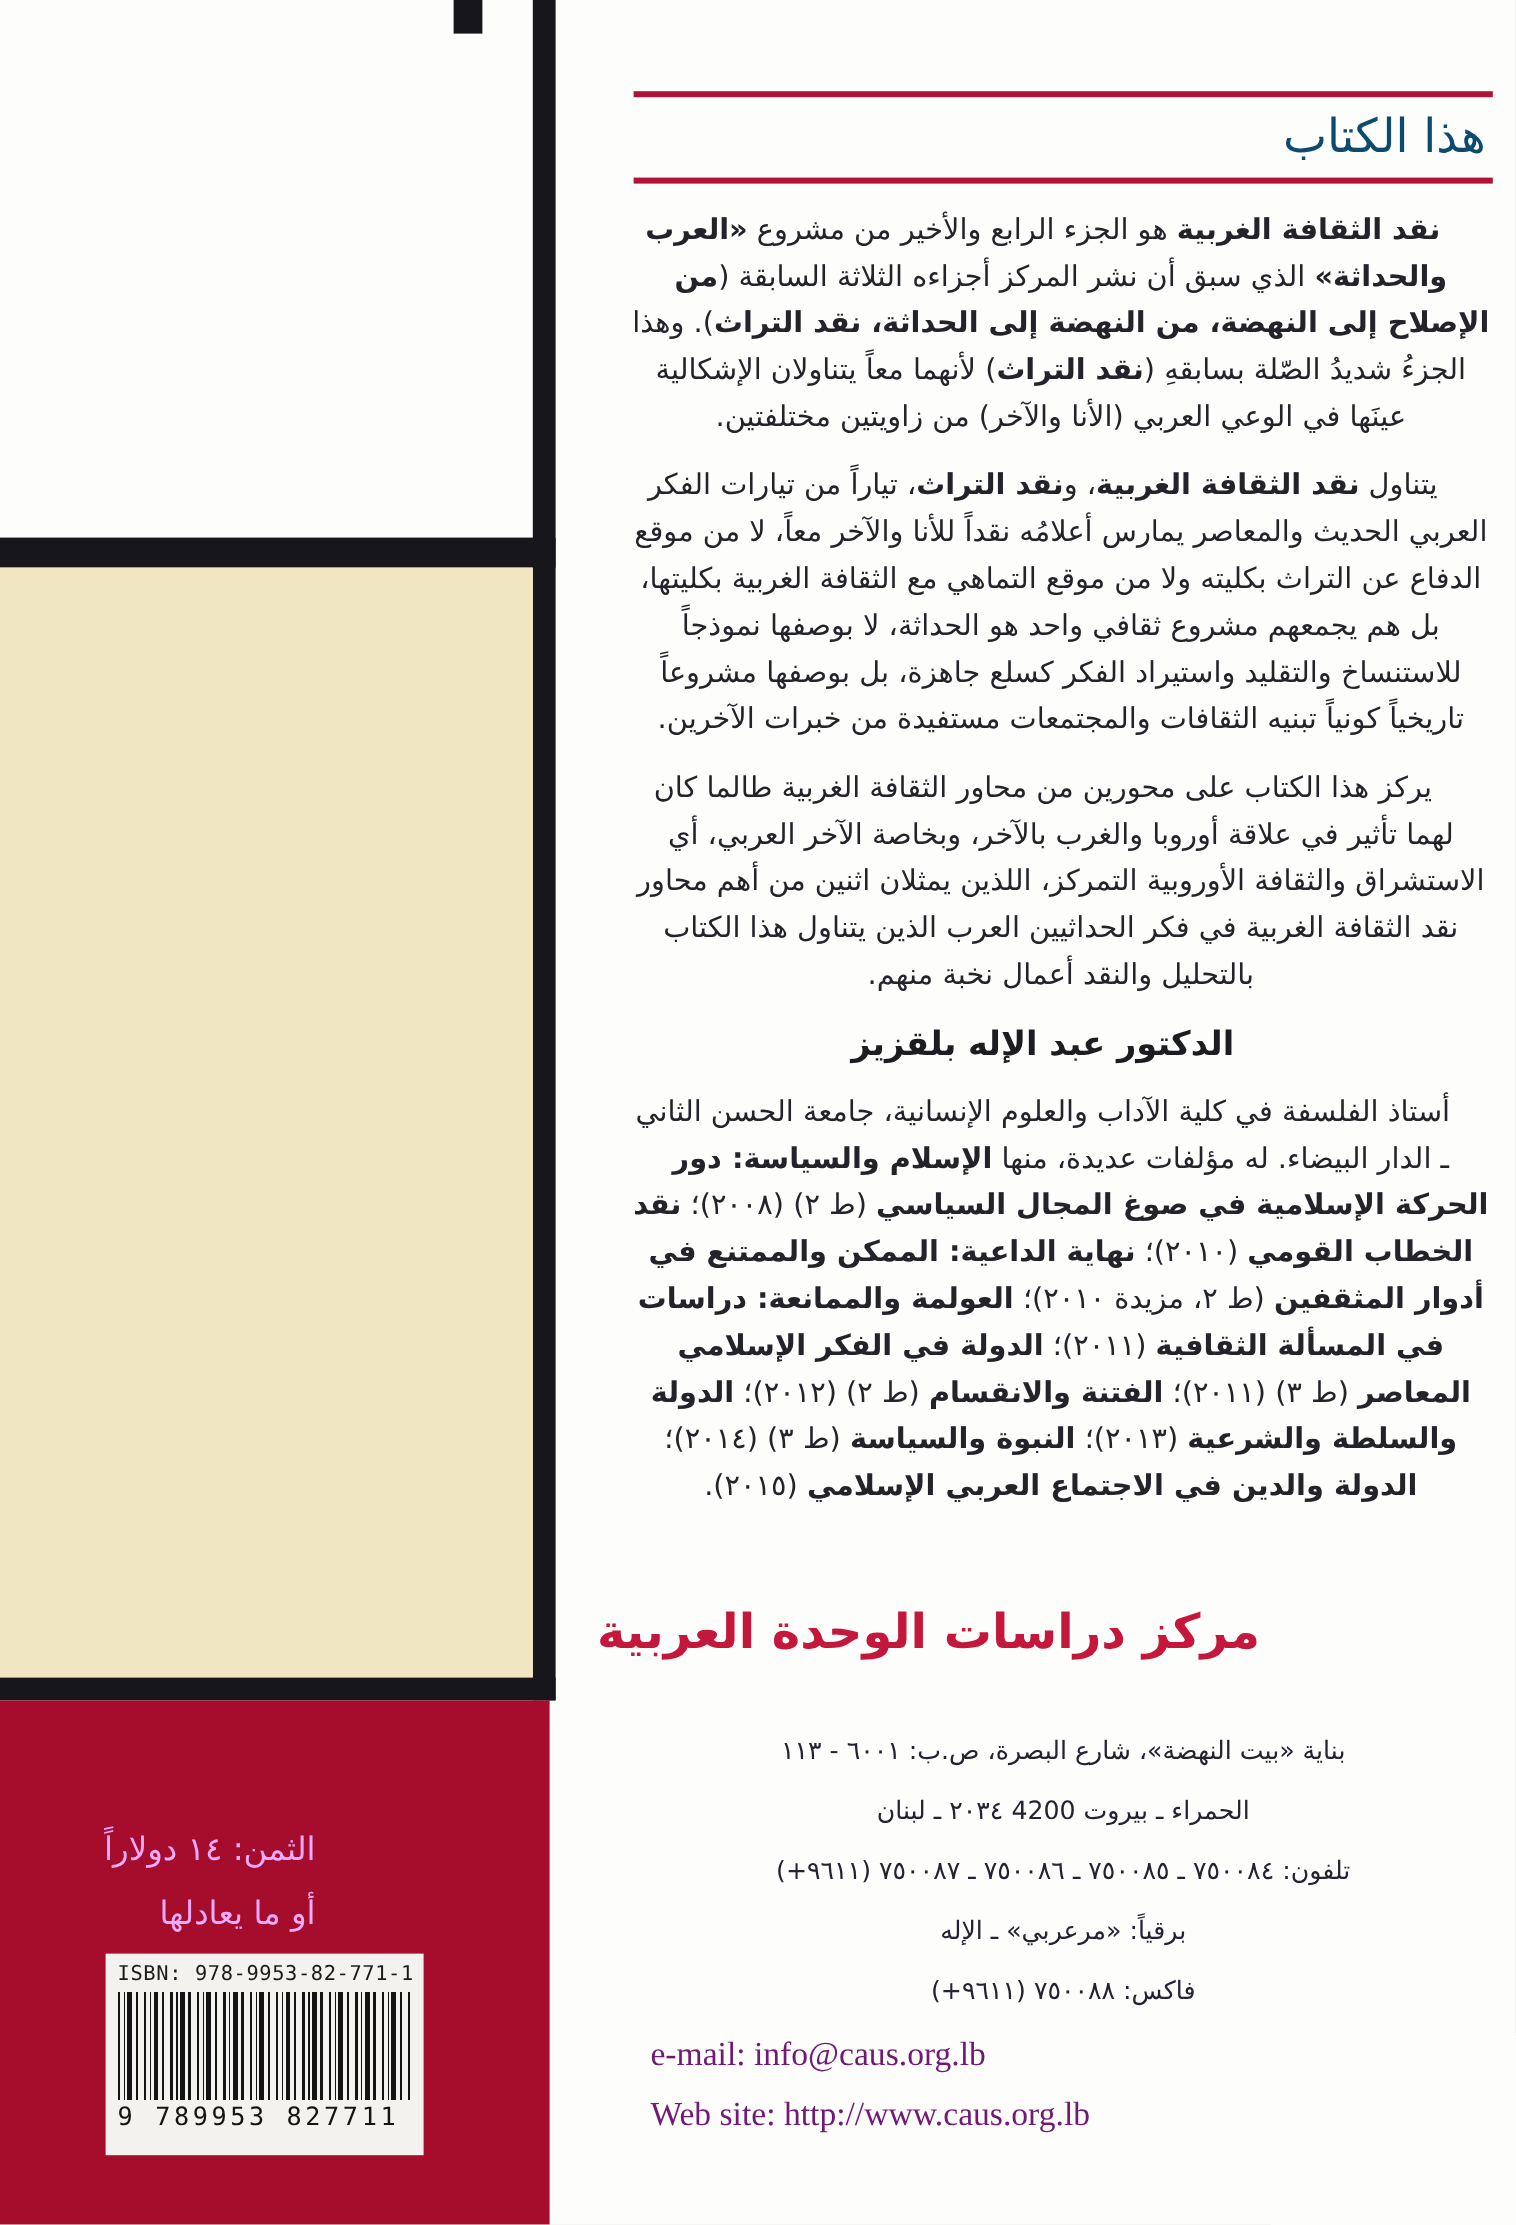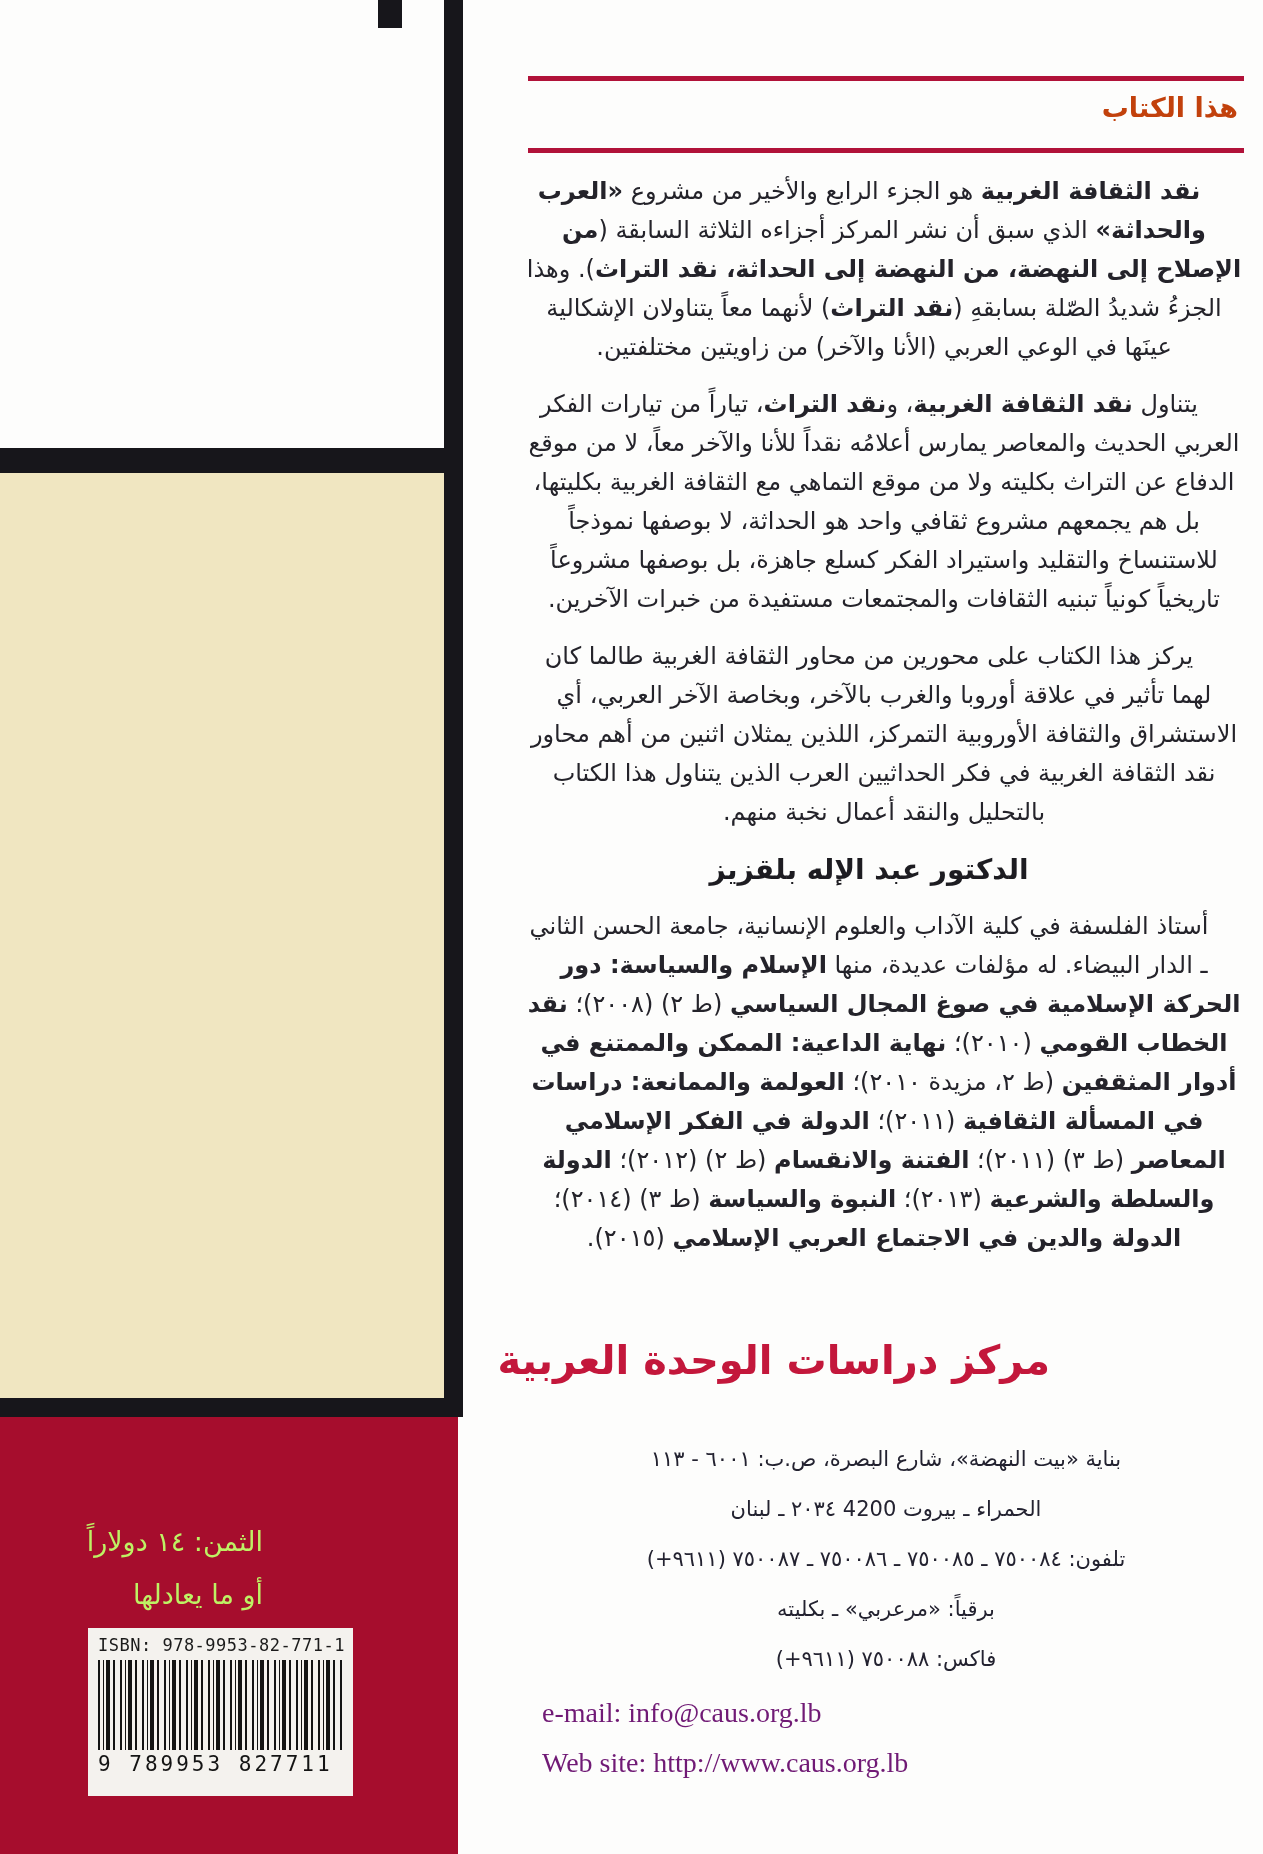--- a/index.html
+++ b/index.html
@@ -11,21 +11,21 @@
   
   .black{background:#17161b;}
   .corner-mark{position:absolute;left:378px;top:0;width:24px;height:28px;}
   .v-bar{position:absolute;left:444px;top:0;width:19px;height:1417px;}
   .h-bar-top{position:absolute;left:0;top:448px;width:463px;height:25px;}
   .cream-panel{position:absolute;left:0;top:473px;width:444px;height:925px;background:#f0e6c1;}
   .h-bar-bottom{position:absolute;left:0;top:1398px;width:463px;height:19px;}
   .red-panel{position:absolute;left:0;top:1417px;width:458px;height:437px;background:#a60d2d;}
   .price-note{
     position:absolute;right:195px;top:98px;direction:rtl;text-align:right;
-    color:#bef264;font-size:27px;line-height:53px;white-space:nowrap;
+    color:#f0abfc;font-size:27px;line-height:53px;white-space:nowrap;
   }
   .isbn-box{
     position:absolute;left:88px;top:211px;width:265px;height:168px;
     background:#f4f2ee;box-sizing:border-box;padding:7px 10px 4px;
   }
   .isbn-label{
     font-family:"DejaVu Sans Mono",monospace;font-size:17px;letter-spacing:.5px;
     color:#1b1b1b;text-align:center;white-space:nowrap;
   }
   .barcode{
@@ -39,21 +39,21 @@
   .barcode-digits{
     font-family:"DejaVu Sans Mono",monospace;font-size:21px;letter-spacing:3px;
     color:#141414;text-align:left;margin-top:2px;white-space:nowrap;
   }
   
   .rule{position:absolute;left:528px;width:716px;height:5px;background:#b11239;}
   .rule-top{top:76px;}
   .rule-bottom{top:148px;}
   .section-title{
     position:absolute;left:528px;top:92px;width:710px;direction:rtl;text-align:right;
-    font-size:27px;font-weight:bold;color:#c2410c;
+    font-size:39px;font-weight:normal;color:#0c4a6e;
   }
   .about{
     position:absolute;left:526px;top:172px;width:716px;max-height:1160px;overflow:hidden;
     direction:rtl;text-align:justify;font-size:24px;line-height:39px;
   }
   .about p{margin:0 0 18px;text-indent:30px;text-align:center;}
   .author-name{
     margin:28px 0 14px;font-size:28px;font-weight:bold;text-indent:0;
     text-align:right;color:#1d1c21;
   }
@@ -105,19 +105,19 @@
     <p class="author-name">الدكتور عبد الإله بلقزيز</p>
     <p><span>أستاذ الفلسفة في كلية الآداب والعلوم الإنسانية، جامعة الحسن الثاني ـ الدار البيضاء. له مؤلفات عديدة، منها </span><b>الإسلام والسياسة: دور الحركة الإسلامية في صوغ المجال السياسي</b><span> (ط ٢) (٢٠٠٨)؛ </span><b>نقد الخطاب القومي</b><span> (٢٠١٠)؛ </span><b>نهاية الداعية: الممكن والممتنع في أدوار المثقفين</b><span> (ط ٢، مزيدة ٢٠١٠)؛ </span><b>العولمة والممانعة: دراسات في المسألة الثقافية</b><span> (٢٠١١)؛ </span><b>الدولة في الفكر الإسلامي المعاصر</b><span> (ط ٣) (٢٠١١)؛ </span><b>الفتنة والانقسام</b><span> (ط ٢) (٢٠١٢)؛ </span><b>الدولة والسلطة والشرعية</b><span> (٢٠١٣)؛ </span><b>النبوة والسياسة</b><span> (ط ٣) (٢٠١٤)؛ </span><b>الدولة والدين في الاجتماع العربي الإسلامي</b><span> (٢٠١٥).</span></p>
   </div>
 
   <div class="publisher-name">مركز دراسات الوحدة العربية</div>
 
   <div class="contact">
     <p class="ar-line">بناية «بيت النهضة»، شارع البصرة، ص.ب: ٦٠٠١ - ١١٣</p>
     <p class="ar-line">الحمراء ـ بيروت 4200 ٢٠٣٤ ـ لبنان</p>
     <p class="ar-line">تلفون: ٧٥٠٠٨٤ ـ ٧٥٠٠٨٥ ـ ٧٥٠٠٨٦ ـ ٧٥٠٠٨٧ (٩٦١١+)</p>
-    <p class="ar-line">برقياً: «مرعربي» ـ بكليته</p>
+    <p class="ar-line">برقياً: «مرعربي» ـ الإله</p>
     <p class="ar-line">فاكس: ٧٥٠٠٨٨ (٩٦١١+)</p>
     <p class="latin-line">e-mail: info@caus.org.lb</p>
     <p class="latin-line">Web site: http://www.caus.org.lb</p>
   </div>
 
 </div>
 
 </body></html>

